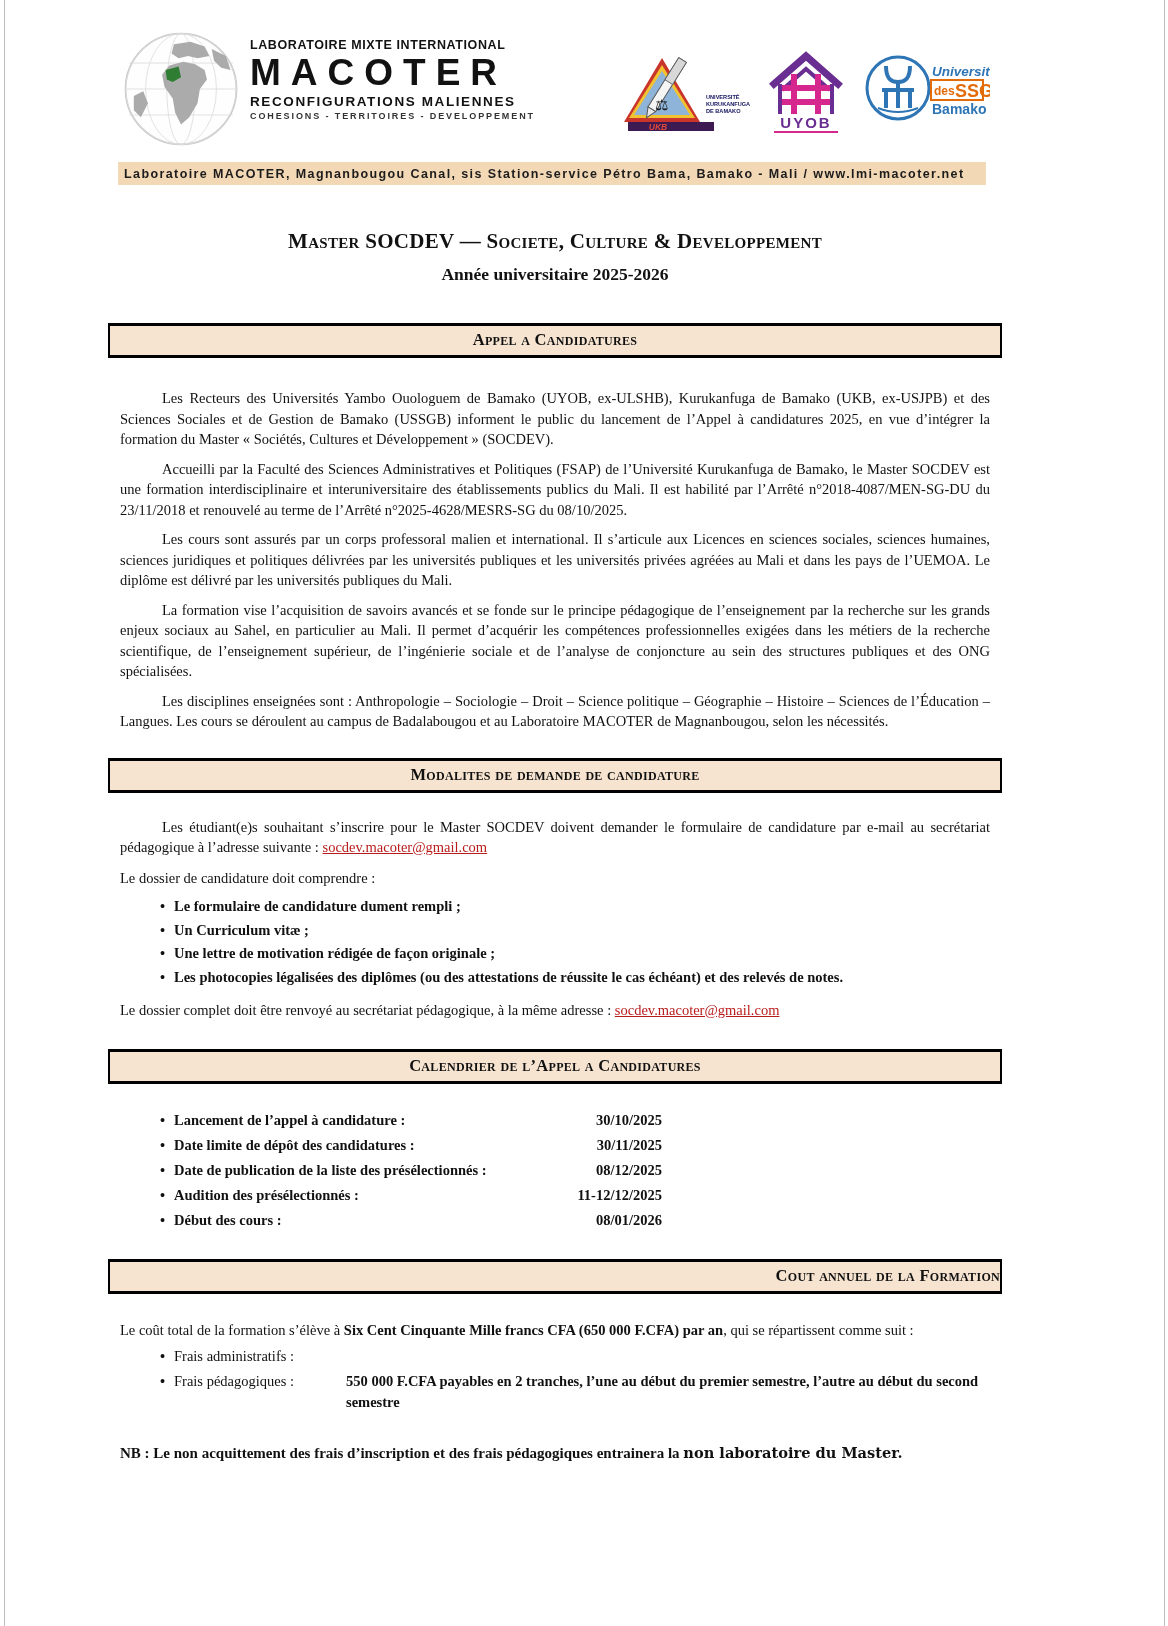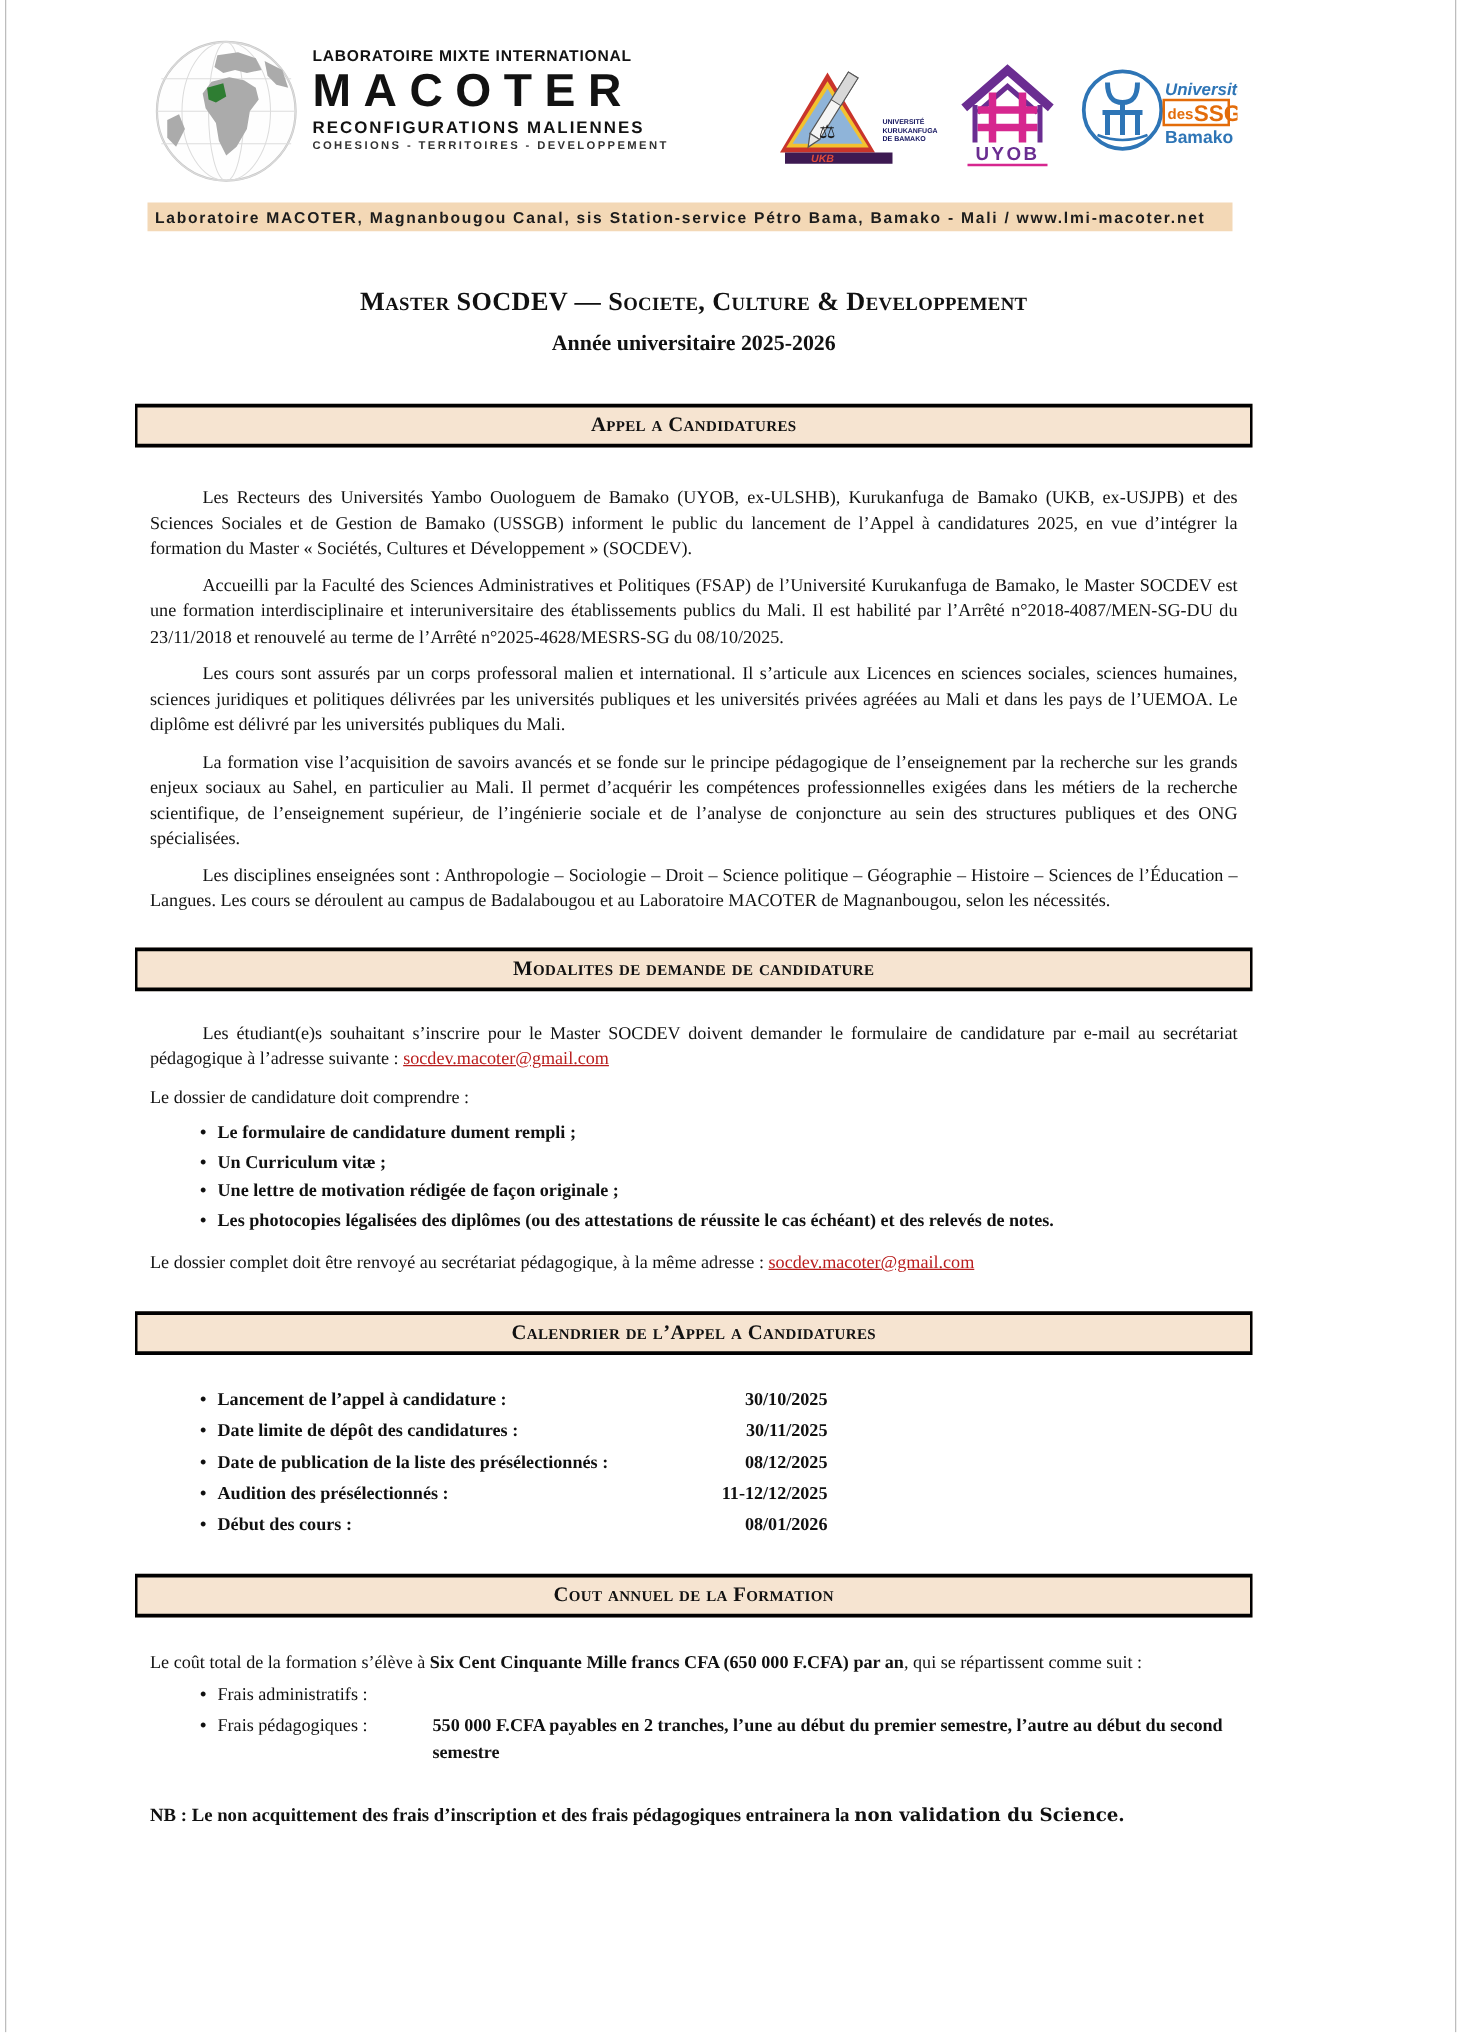--- a/index.html
+++ b/index.html
@@ -67,21 +67,21 @@
     border-top-width:3px;border-bottom-width:3px;
     text-align:center;
     font-variant:small-caps;font-weight:bold;
     font-size:16.5px;
     padding:4px 0 5px 0;
     letter-spacing:0.3px;
   }
   .box-appel{margin-top:38px;}
   .box-modalites{margin-top:26px;}
   .box-calendrier{margin-top:28px;}
-  .box-cout{margin-top:28px;}
+  .box-cout{margin-top:28px;text-align:right;}
 
   .para{
     text-align:justify;
     text-indent:42px;
     font-size:14.5px;line-height:20.5px;
     margin:9px 0 0 0;
   }
   .first-para{margin-top:30px;}
 
   .plain{
@@ -323,17 +323,17 @@
       <div class="fee-row">
         <span class="fee-label">
             <span class="bullet-dot">•</span>
             <span>Frais pédagogiques :</span>
           </span>
         <span class="fee-value">550 000 F.CFA payables en 2 tranches, l’une au début du premier semestre, l’autre au début du second semestre</span>
       </div>
     </div>
 
     <div class="nb-block">
-      <p class="nb"><span>NB : Le non acquittement des frais d’inscription et des frais pédagogiques entrainera la </span><span class="nb-em">non validation du Science.</span></p>
+      <p class="nb"><span>NB : Le non acquittement des frais d’inscription et des frais pédagogiques entrainera la </span><span class="nb-em">non laboratoire du Master.</span></p>
     </div>
 
   </div>
 </div>
 
 </body></html>

